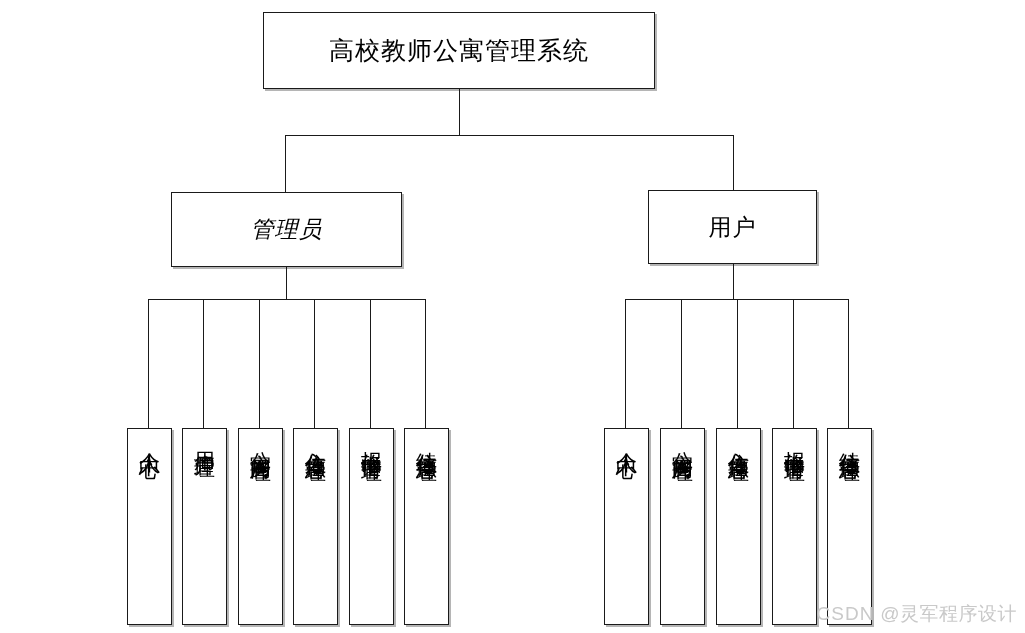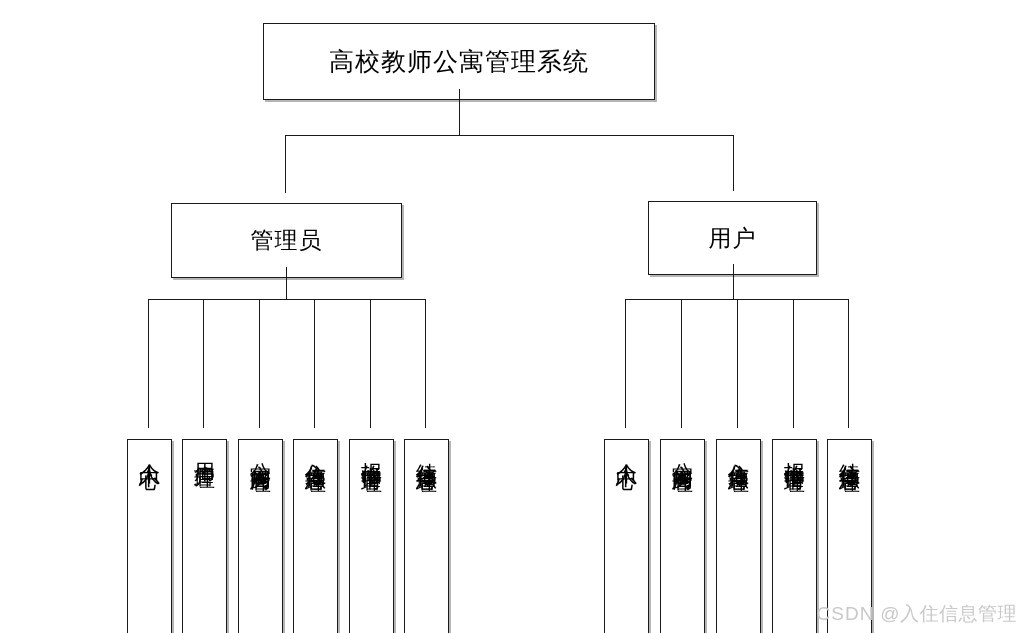--- a/index.html
+++ b/index.html
@@ -23,39 +23,39 @@
   .node {
     position: absolute;
     box-sizing: border-box;
     background: #ffffff;
     border: 1px solid #1a1a1a;
     box-shadow: 2px 2px 0 0 rgba(120,120,120,0.55);
     display: flex;
     align-items: center;
     justify-content: center;
     color: #000000;
-    margin-top: 11px;
   }
 
   .node.root {
     left: 263px;
     top: 12px;
     width: 392px;
     height: 77px;
     font-size: 25px;
     letter-spacing: 1px;
   }
 
   .node.role-admin {
     left: 171px;
     top: 192px;
     width: 231px;
     height: 75px;
     font-size: 23px;
     letter-spacing: 1px;
+    font-style: italic;
   }
 
   .node.role-user {
     left: 648px;
     top: 190px;
     width: 169px;
     height: 74px;
     font-size: 23px;
     letter-spacing: 1px;
   }
@@ -171,16 +171,16 @@
   </div>
   <div class="node leaf" style="left:772px;">
     <span class="vtext">报修申请管理</span>
   </div>
   <div class="node leaf" style="left:827px;">
     <span class="vtext">续住信息管理</span>
   </div>
 
   <div class="watermark">
     <span class="brand">CSDN</span>
-    <span>@入住信息管理</span>
+    <span>@灵军程序设计</span>
   </div>
 
 </div>
 
 </body></html>

